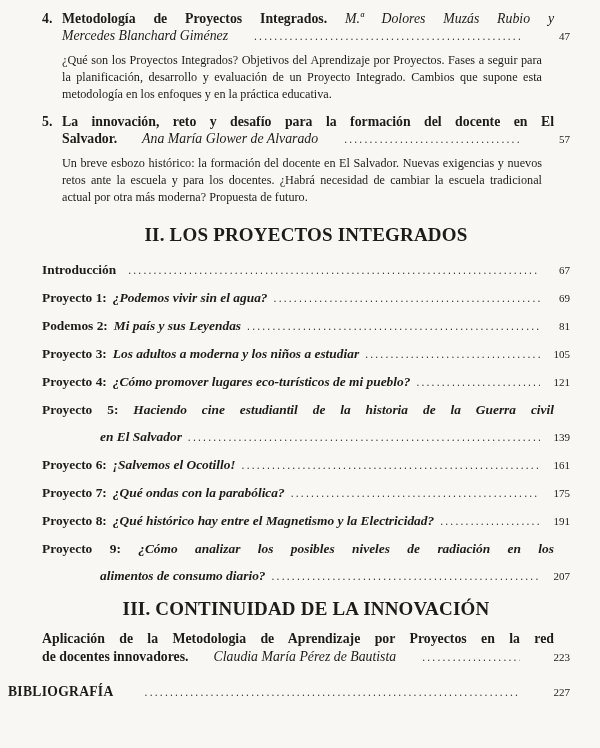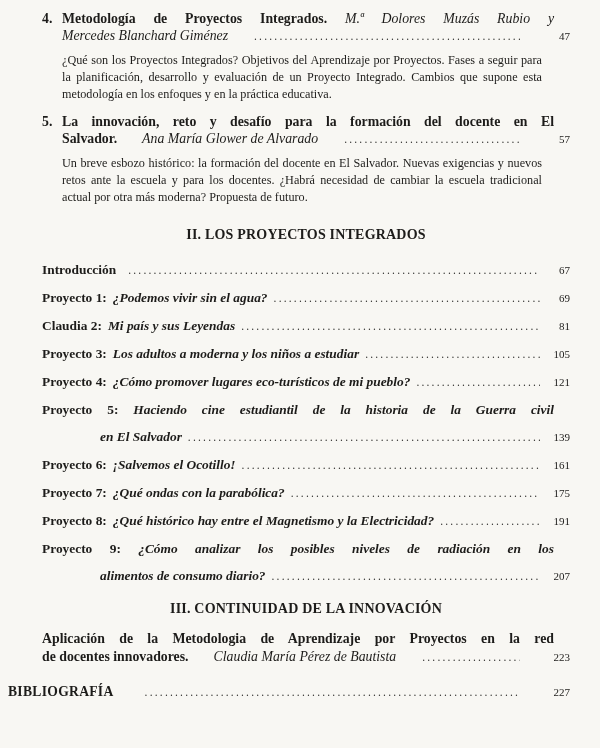--- a/index.html
+++ b/index.html
@@ -30,21 +30,21 @@
   .dots::after {
     content: "..........................................................................................................................................................";
     font-size: 11.5px; letter-spacing: 2.2px; color: #3a3936;
   }
   .pg { flex-shrink: 0; min-width: 26px; text-align: right; font-size: 11px; }
 
   .desc { margin: 7px 28px 0 0; font-size: 12.2px; line-height: 17px; text-align: justify; }
 
   .section-heading {
     margin: 20px 0 12px; text-align: center;
-    font-size: 14px; font-weight: 700; letter-spacing: 0.2px; line-height: 18px;
+    font-size: 19px; font-weight: 700; letter-spacing: 0.2px; line-height: 18px;
   }
   .h3m { margin: 10px 0 12px; }
 
   
   .toc-row { display: flex; align-items: baseline; line-height: 27px; font-size: 13.4px; }
   .prefix { font-weight: 700; margin-right: 6px; flex-shrink: 0; }
   .ptitle { font-weight: 700; font-style: italic; flex-shrink: 0; }
   .toc-row-multi { line-height: 27px; font-size: 13.4px; }
   .row-line1 { text-align: justify; text-align-last: justify; padding-right: 16px; }
   .row-line1 .prefix { margin-right: 0; }
@@ -101,21 +101,21 @@
   </div>
 
   <div class="toc-row">
     <span class="prefix">Proyecto 1:</span>
     <span class="ptitle">¿Podemos vivir sin el agua?</span>
     <span class="dots"></span>
     <span class="pg">69</span>
   </div>
 
   <div class="toc-row">
-    <span class="prefix">Claudia 2:</span>
+    <span class="prefix">Podemos 2:</span>
     <span class="ptitle">Mi país y sus Leyendas</span>
     <span class="dots"></span>
     <span class="pg">81</span>
   </div>
 
   <div class="toc-row">
     <span class="prefix">Proyecto 3:</span>
     <span class="ptitle">Los adultos a moderna y los niños a estudiar</span>
     <span class="dots"></span>
     <span class="pg">105</span>

